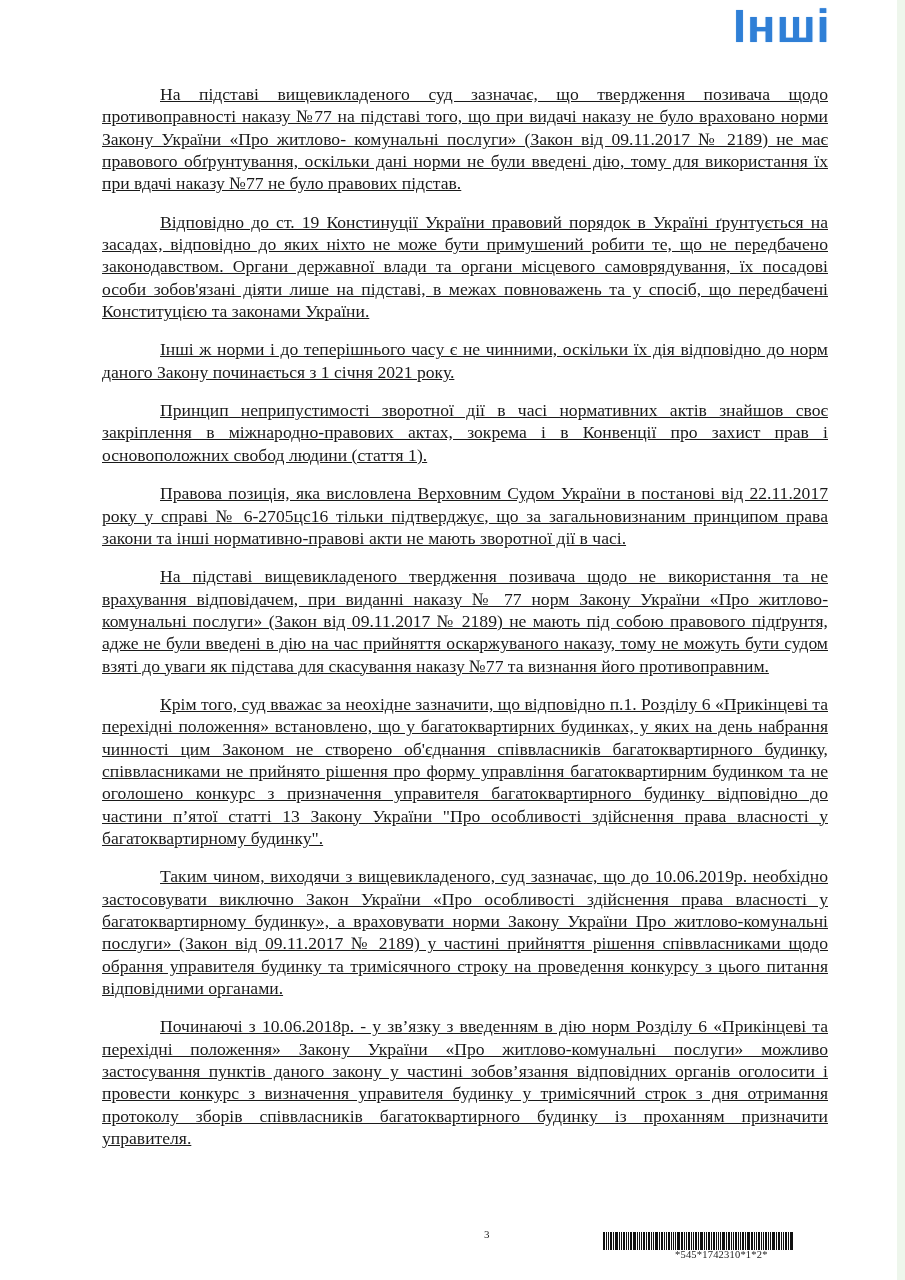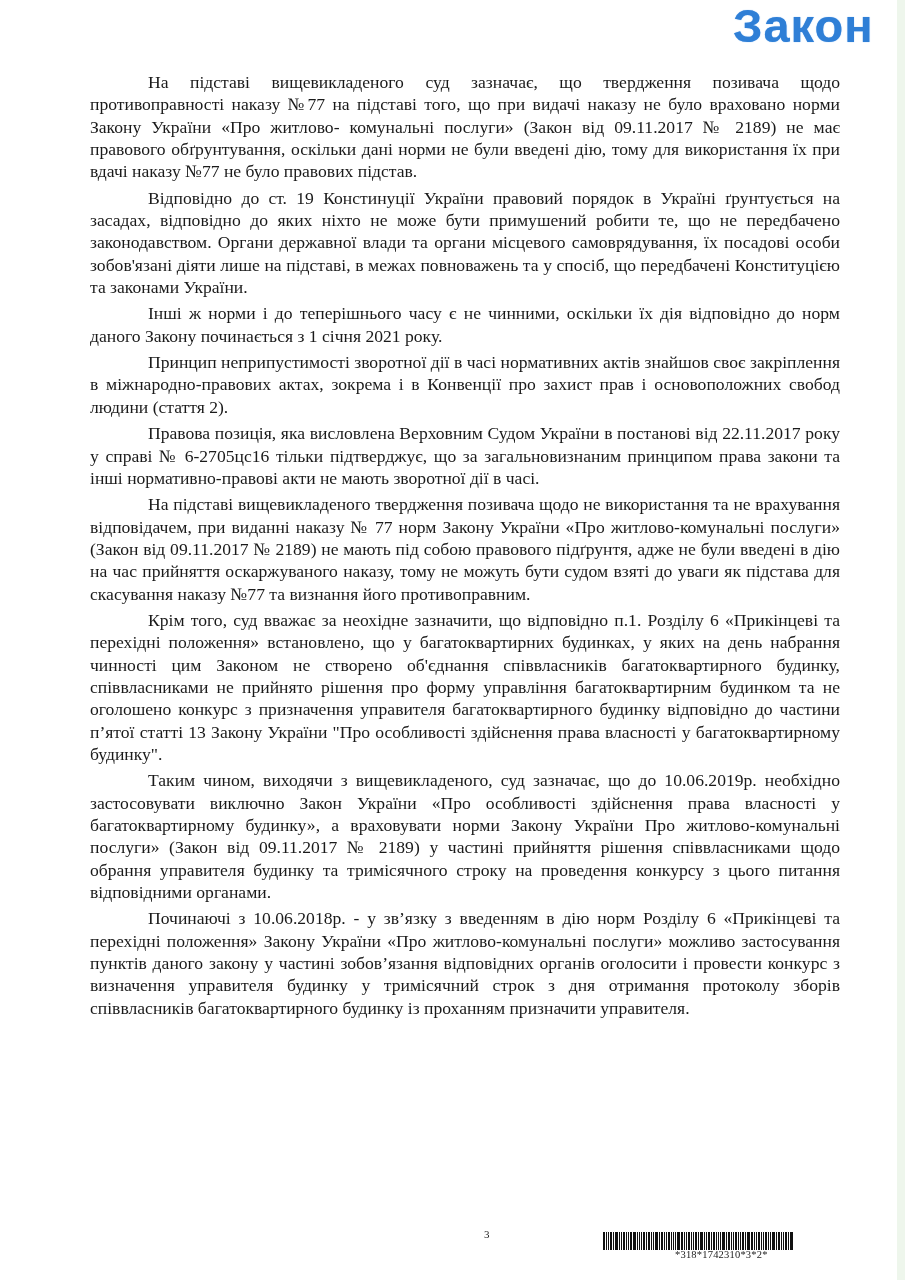--- a/index.html
+++ b/index.html
@@ -41,24 +41,25 @@
     }
     .body-text {
       position: absolute;
       left: 86px;
       top: 67px;
       width: 758px;
       font-size: 17.6px;
       line-height: 22.35px;
     }
     .para {
-      margin: 4px;
+      margin: 16px;
       text-indent: 58px;
       text-align: justify;
       text-align-last: left;
+      text-decoration: underline;
     }
     .page-number {
       position: absolute;
       left: 484px;
       top: 1228px;
       font-size: 11px;
       color: #222;
     }
     .barcode {
       position: absolute;
@@ -82,27 +83,27 @@
       color: #222;
       letter-spacing: 0.2px;
     }
   </style>
 </head>
 <body>
 
 <div class="page">
   <div class="edge-tint"></div>
 
-  <div class="stamp">Закон</div>
+  <div class="stamp">Інші</div>
 
   <div class="body-text">
     <p class="para">На підставі вищевикладеного суд зазначає, що твердження позивача щодо противоправності наказу №77 на підставі того, що при видачі наказу не було враховано норми Закону України «Про житлово- комунальні послуги» (Закон від 09.11.2017 № 2189) не має правового обґрунтування, оскільки дані норми не були введені дію, тому для використання їх при вдачі наказу №77 не було правових підстав.</p>
     <p class="para">Відповідно до ст. 19 Констинуції України правовий порядок в Україні ґрунтується на засадах, відповідно до яких ніхто не може бути примушений робити те, що не передбачено законодавством. Органи державної влади та органи місцевого самоврядування, їх посадові особи зобов'язані діяти лише на підставі, в межах повноважень та у спосіб, що передбачені Конституцією та законами України.</p>
     <p class="para">Інші ж норми і до теперішнього часу є не чинними, оскільки їх дія відповідно до норм даного Закону починається з 1 січня 2021 року.</p>
-    <p class="para">Принцип неприпустимості зворотної дії в часі нормативних актів знайшов своє закріплення в міжнародно-правових актах, зокрема і в Конвенції про захист прав і основоположних свобод людини (стаття 2).</p>
+    <p class="para">Принцип неприпустимості зворотної дії в часі нормативних актів знайшов своє закріплення в міжнародно-правових актах, зокрема і в Конвенції про захист прав і основоположних свобод людини (стаття 1).</p>
     <p class="para">Правова позиція, яка висловлена Верховним Судом України в постанові від 22.11.2017 року у справі № 6-2705цс16 тільки підтверджує, що за загальновизнаним принципом права закони та інші нормативно-правові акти не мають зворотної дії в часі.</p>
     <p class="para">На підставі вищевикладеного твердження позивача щодо не використання та не врахування відповідачем, при виданні наказу № 77 норм Закону України «Про житлово-комунальні послуги» (Закон від 09.11.2017 № 2189) не мають під собою правового підґрунтя, адже не були введені в дію на час прийняття оскаржуваного наказу, тому не можуть бути судом взяті до уваги як підстава для скасування наказу №77 та визнання його противоправним.</p>
     <p class="para">Крім того, суд вважає за неохідне зазначити, що відповідно п.1. Розділу 6 «Прикінцеві та перехідні положення» встановлено, що у багатоквартирних будинках, у яких на день набрання чинності цим Законом не створено об'єднання співвласників багатоквартирного будинку, співвласниками не прийнято рішення про форму управління багатоквартирним будинком та не оголошено конкурс з призначення управителя багатоквартирного будинку відповідно до частини п’ятої статті 13 Закону України "Про особливості здійснення права власності у багатоквартирному будинку".</p>
     <p class="para">Таким чином, виходячи з вищевикладеного, суд зазначає, що до 10.06.2019р. необхідно застосовувати виключно Закон України «Про особливості здійснення права власності у багатоквартирному будинку», а враховувати норми Закону України Про житлово-комунальні послуги» (Закон від 09.11.2017 № 2189) у частині прийняття рішення співвласниками щодо обрання управителя будинку та тримісячного строку на проведення конкурсу з цього питання відповідними органами.</p>
     <p class="para">Починаючі з 10.06.2018р. - у зв’язку з введенням в дію норм Розділу 6 «Прикінцеві та перехідні положення» Закону України «Про житлово-комунальні послуги» можливо застосування пунктів даного закону у частині зобов’язання відповідних органів оголосити і провести конкурс з визначення управителя будинку у тримісячний строк з дня отримання протоколу зборів співвласників багатоквартирного будинку із проханням призначити управителя.</p>
   </div>
 
   <div class="page-number">3</div>
 
   <div class="barcode" id="barcode">
@@ -176,14 +177,14 @@
       <span style="width: 1px;"></span>
       <span style="width: 3px;"></span>
       <span style="width: 1px;"></span>
       <span style="width: 2px;"></span>
       <span style="width: 1px;"></span>
       <span style="width: 1px;"></span>
       <span style="width: 2px;"></span>
       <span style="width: 1px;"></span>
       <span style="width: 3px;"></span>
     </div>
-  <div class="barcode-text">*318*1742310*3*2*</div>
+  <div class="barcode-text">*545*1742310*1*2*</div>
 </div>
 
 </body></html>

